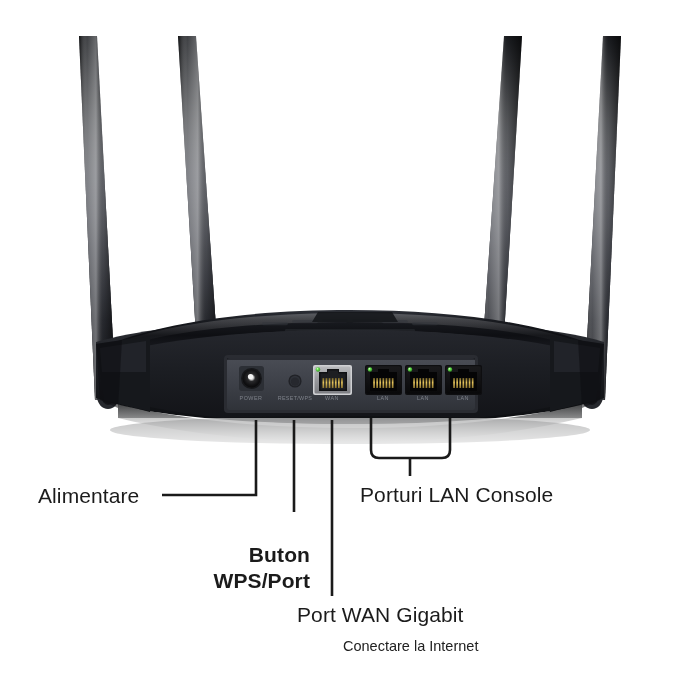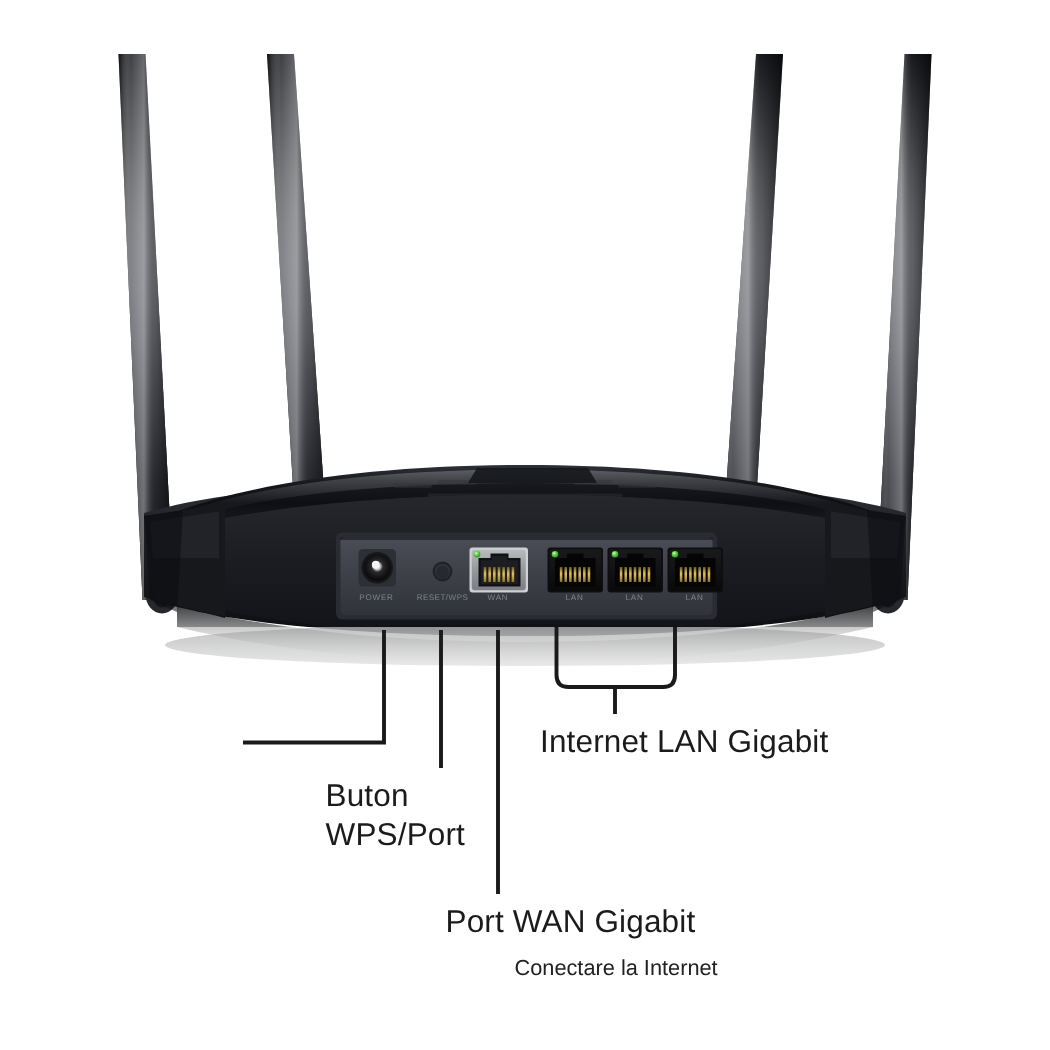--- a/index.html
+++ b/index.html
@@ -29,21 +29,21 @@
   .label-sub{
     position:absolute;
     font-size:14.5px;
     color:#212121;
     line-height:19px;
     white-space:nowrap;
   }
   .label-sub span{display:block;}
 
   #lbl-alimentare{left:38px;top:483px;}
-  #lbl-buton{left:310px;top:518px;transform:translateX(-100%);}
+  #lbl-buton{left:310px;top:542px;text-align:right;transform:translateX(-100%);font-weight:bold;}
   #lbl-buton span{display:block;}
   #lbl-lan{left:360px;top:482px;}
   #lbl-lan-sub{left:360px;top:515px;}
   #lbl-wan{left:297px;top:602px;text-align:right;}
   #lbl-wan-sub{left:297px;top:637px;margin-left:46px;}
 </style>
 </head>
 <body>
 
 <div id="stage">
@@ -354,24 +354,25 @@
       <path d="M 294 420 L 294 512"></path>
 
       <path d="M 332 420 L 332 596"></path>
 
       <path d="M 371 418 L 371 450 Q 371 458 379 458
                L 442 458 Q 450 458 450 450 L 450 418"></path>
       <path d="M 410 458 L 410 476"></path>
     </g>
   </svg>
 
+  <div class="label-main" id="lbl-alimentare">Alimentare</div>
 
   <div class="label-main" id="lbl-buton">
     <span>Buton</span>
     <span>WPS/Port</span>
   </div>
 
-  <div class="label-main" id="lbl-lan">Internet LAN Gigabit</div>
+  <div class="label-main" id="lbl-lan">Porturi LAN Console</div>
 
   <div class="label-main" id="lbl-wan">Port WAN Gigabit</div>
   <div class="label-sub" id="lbl-wan-sub">Conectare la Internet</div>
 
 </div>
 
 </body></html>

